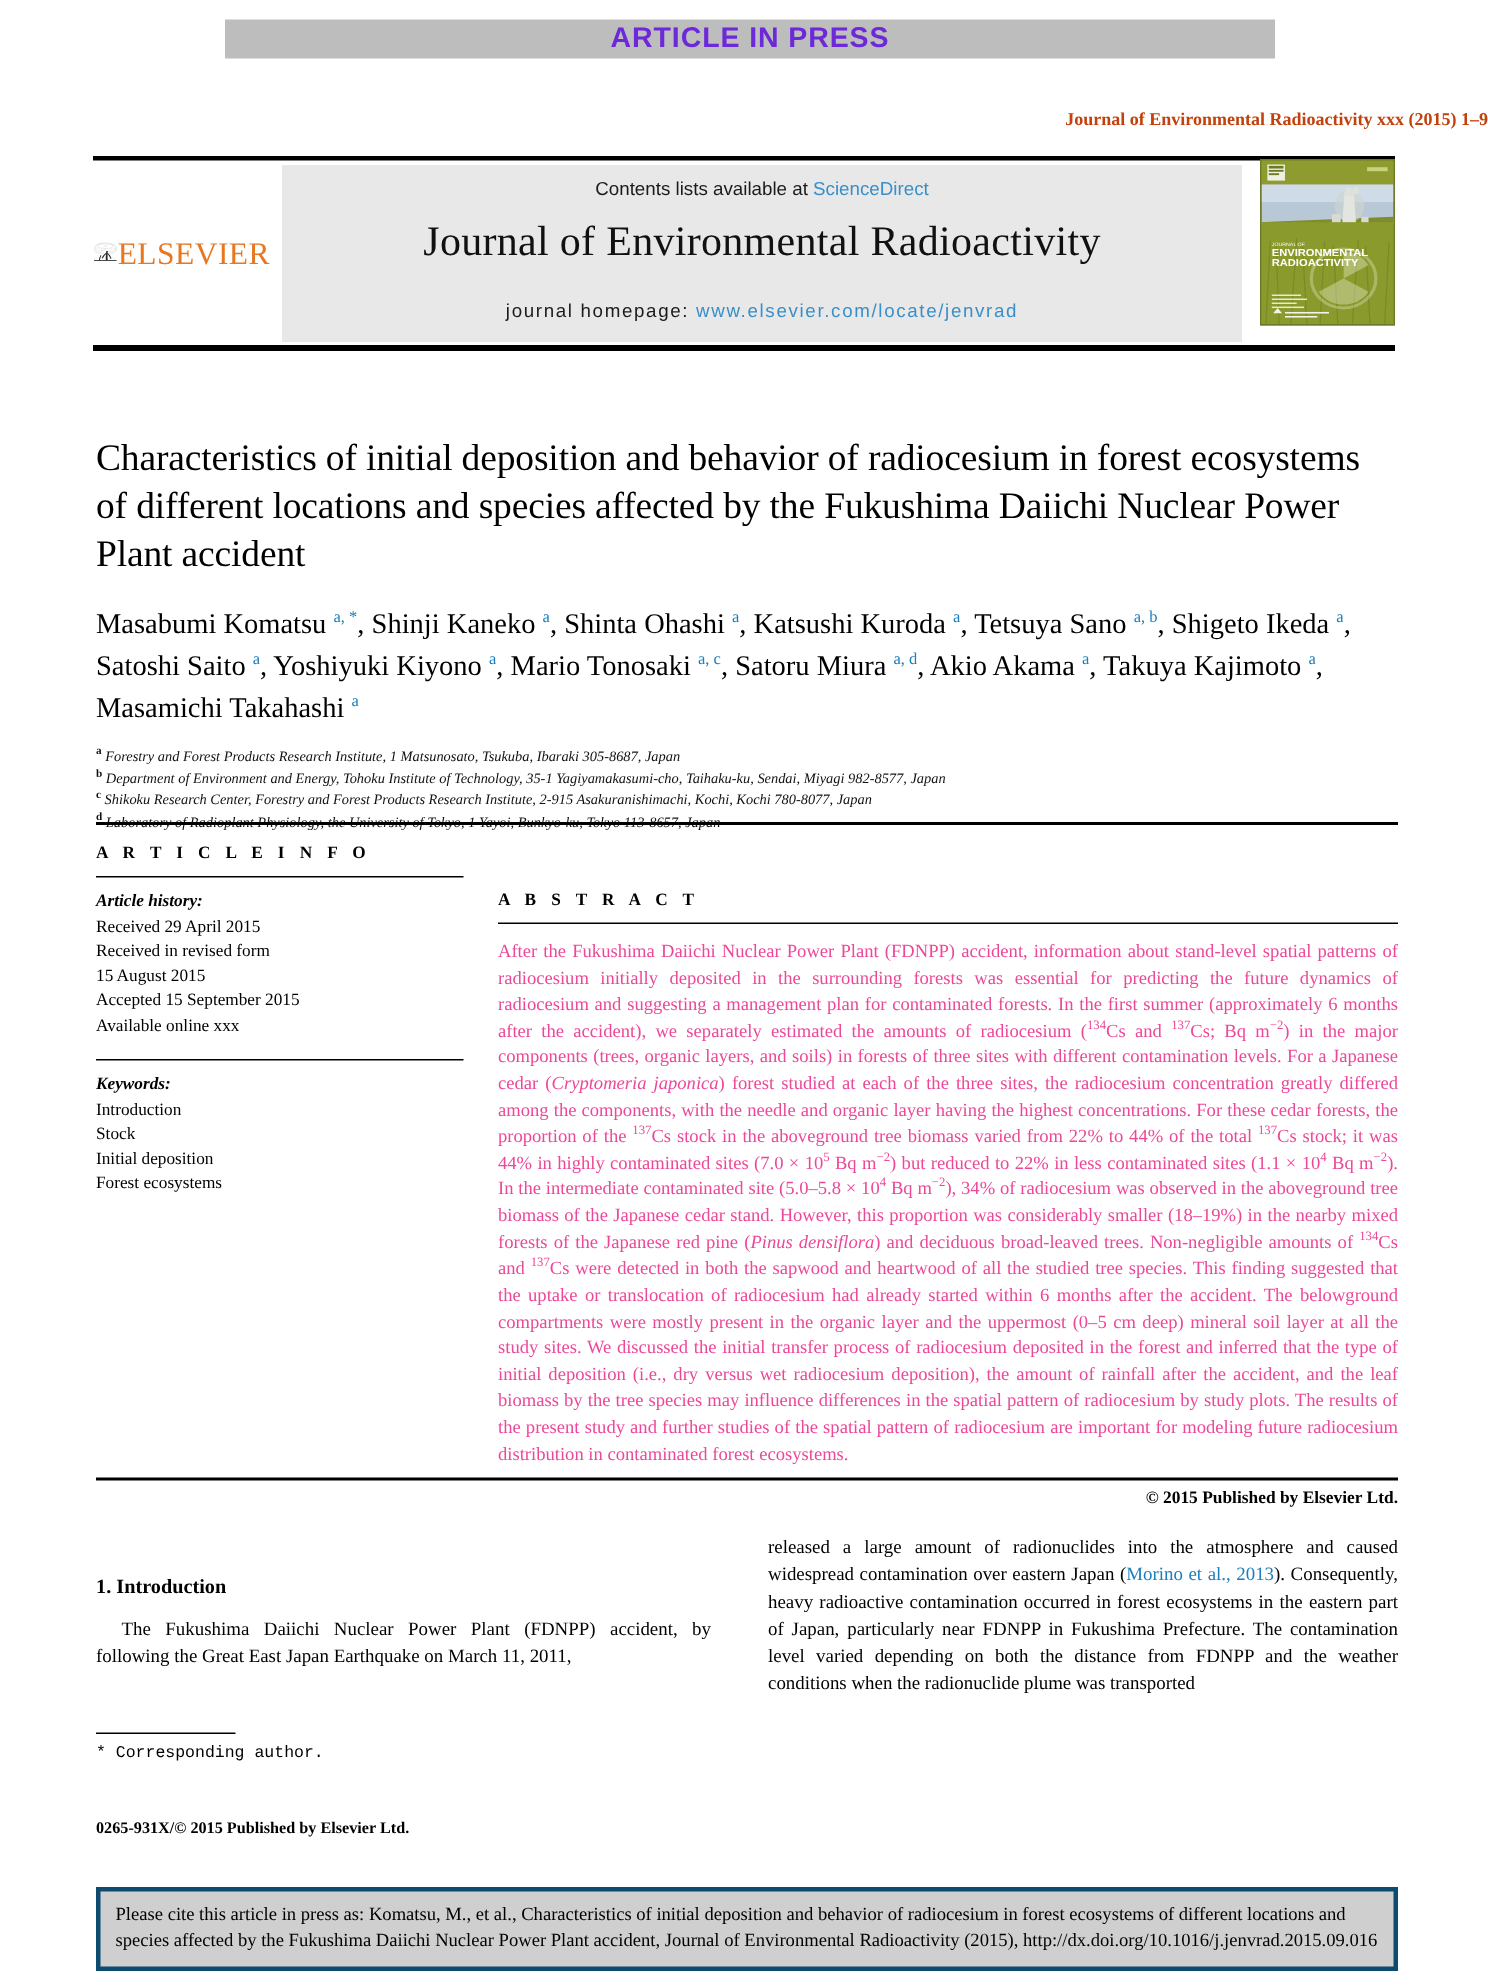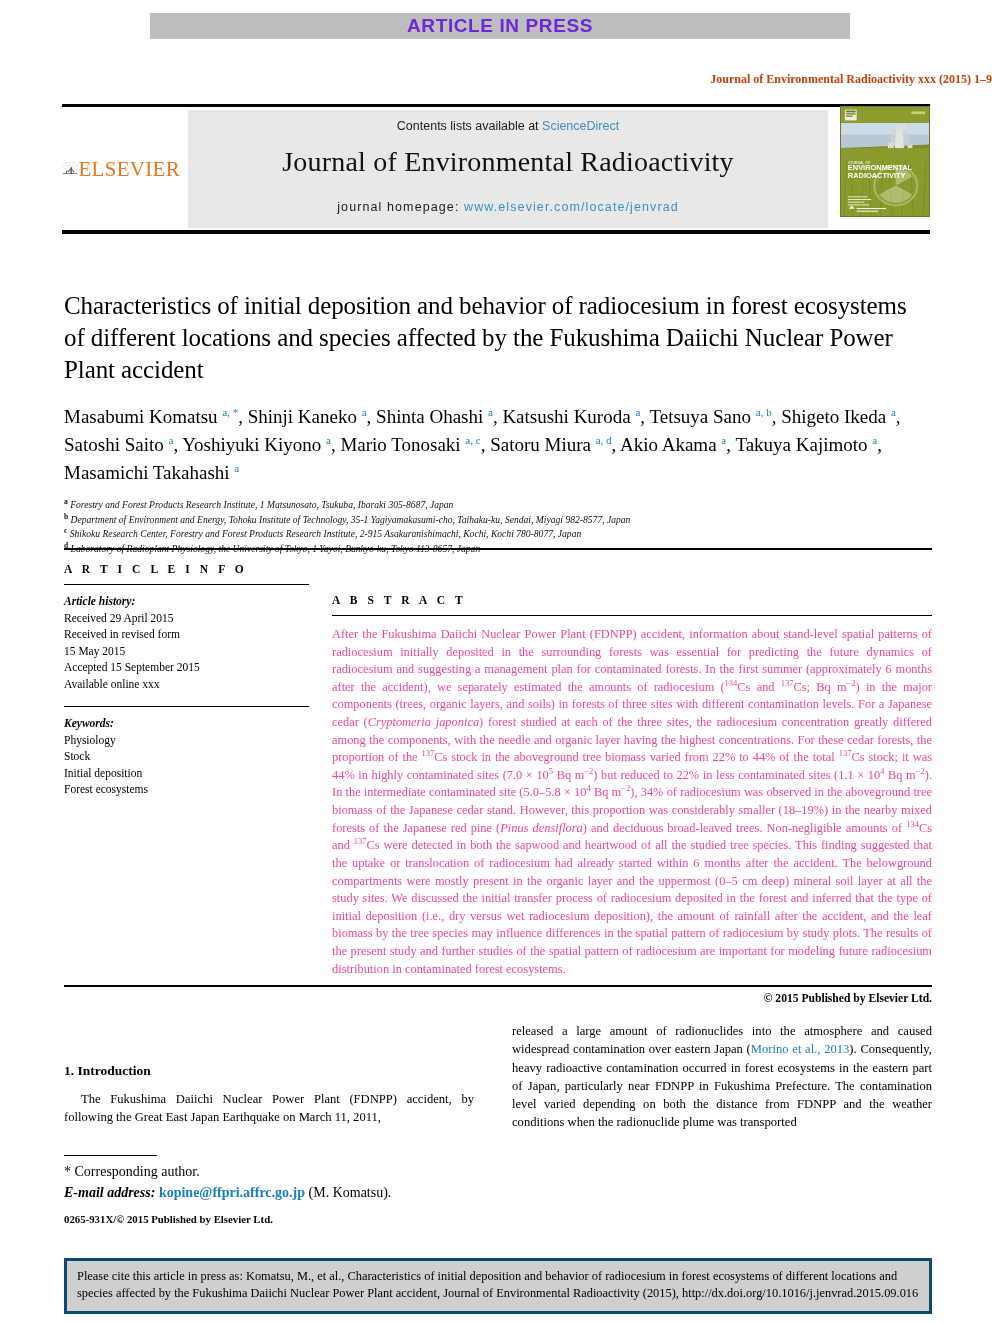--- a/index.html
+++ b/index.html
@@ -254,21 +254,21 @@
   }
   .body-right {
     position: absolute;
     left: 512px; top: 1022px;
     width: 420px;
   }
   .h1-num {
     font-family: "Liberation Serif", serif;
     font-weight: bold;
     font-size: 13.5px;
-    margin: 13px 0 0 0;
+    margin: 0 0 0 0;
   }
   .para {
     font-family: "Liberation Serif", serif;
     font-size: 12.6px;
     line-height: 1.45;
     text-align: justify;
     color: #000;
     margin: 0;
   }
   .para.indent { text-indent: 17px; margin-top: 11px; }
@@ -277,22 +277,22 @@
   
   .footnote {
     position: absolute;
     left: 64px; top: 1155px;
     width: 410px;
   }
   .footnote-rule {
     width: 93px; height: 1px; background: #000; margin-bottom: 5px;
   }
   .footnote-text {
-    font-family: Liberation Serif, serif;
-    font-size: 14px;
+    font-family: Liberation Mono, monospace;
+    font-size: 11px;
     line-height: 1.5;
     color: #000;
   }
   .footnote-text .em { font-style: italic; font-weight: bold; }
   .footnote-text .mail { color: #1a7fbe; font-weight: bold; }
 
   
   .doi-block {
     position: absolute;
     left: 64px; top: 1212px;
@@ -433,30 +433,30 @@
 <div class="infoabs-rule-top"></div>
 
 <div class="info-col">
   <div class="sec-head">A R T I C L E   I N F O</div>
   <div class="thin-rule"></div>
   <div class="info-group">
     <div class="lbl">Article history:</div>
     <div>
         <div>Received 29 April 2015</div>
         <div>Received in revised form</div>
-        <div>15 May 2015</div>
+        <div>15 August 2015</div>
         <div>Accepted 15 September 2015</div>
         <div>Available online xxx</div>
       </div>
   </div>
   <div class="info-sep"></div>
   <div class="info-group">
     <div class="lbl">Keywords:</div>
     <div>
-        <div>Physiology</div>
+        <div>Introduction</div>
         <div>Stock</div>
         <div>Initial deposition</div>
         <div>Forest ecosystems</div>
       </div>
   </div>
 </div>
 
 <div class="abs-col">
   <div class="sec-head">A B S T R A C T</div>
   <div class="thin-rule"></div>
@@ -471,24 +471,19 @@
   <p class="para indent">The Fukushima Daiichi Nuclear Power Plant (FDNPP) accident, by following the Great East Japan Earthquake on March 11, 2011,</p>
 </div>
 
 <div class="body-right">
   <p class="para">released a large amount of radionuclides into the atmosphere and caused widespread contamination over eastern Japan (<span class="link">Morino et al., 2013</span>). Consequently, heavy radioactive contamination occurred in forest ecosystems in the eastern part of Japan, particularly near FDNPP in Fukushima Prefecture. The contamination level varied depending on both the distance from FDNPP and the weather conditions when the radionuclide plume was transported</p>
 </div>
 
 <div class="footnote">
   <div class="footnote-rule"></div>
   <div class="footnote-text">* Corresponding author.</div>
-  <div class="footnote-text">
-    <span class="em">E-mail address:</span>
-    <span class="mail">kopine@ffpri.affrc.go.jp</span>
-    <span>(M. Komatsu).</span>
-  </div>
 </div>
 
 <div class="doi-block">
   <div class="issn">0265-931X/© 2015 Published by Elsevier Ltd.</div>
 </div>
 
 <div class="cite-box">Please cite this article in press as: Komatsu, M., et al., Characteristics of initial deposition and behavior of radiocesium in forest ecosystems of different locations and species affected by the Fukushima Daiichi Nuclear Power Plant accident, Journal of Environmental Radioactivity (2015), http://dx.doi.org/10.1016/j.jenvrad.2015.09.016</div>
 
 </body></html>

